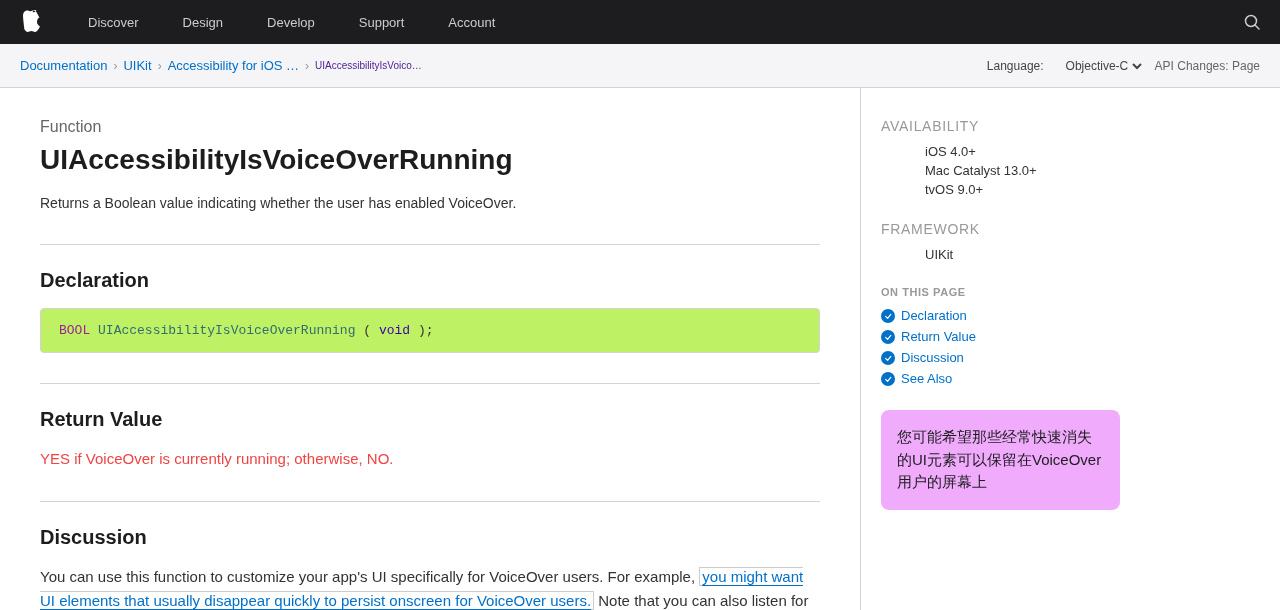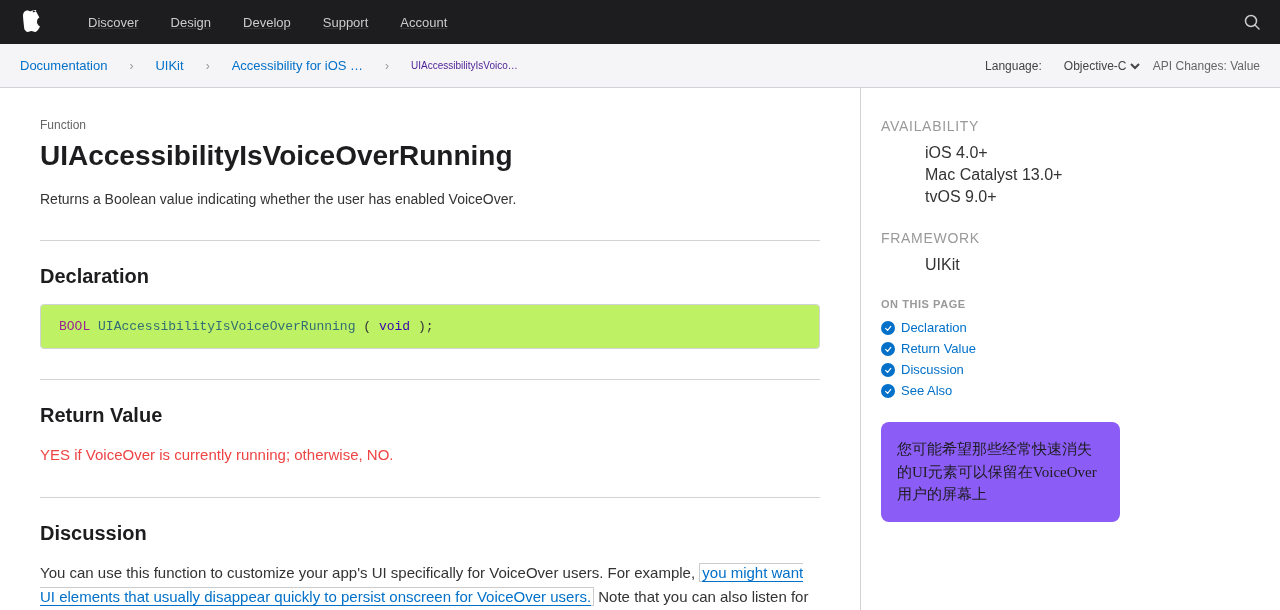--- a/index.html
+++ b/index.html
@@ -9,21 +9,21 @@
     #top-nav {
       background: #1d1d1f;
       height: 44px;
       display: flex;
       align-items: center;
       padding: 0 20px;
       position: relative;
     }
     #top-nav .logo { margin-right: 30px; }
     #top-nav .logo svg { width: 22px; height: 22px; fill: #fff; }
-    #top-nav .nav-links { display: flex; gap: 0; text-decoration: underline; }
+    #top-nav .nav-links { display: flex; gap: 12px; }
     #top-nav .nav-link {
       color: #ccc;
       text-decoration: none;
       font-size: 13px;
       padding: 0 16px;
       height: 44px;
       display: flex;
       align-items: center;
       cursor: pointer;
     }
@@ -36,21 +36,21 @@
     }
 
     
     #breadcrumb-bar {
       background: #f5f5f7;
       border-bottom: 1px solid #d2d2d7;
       height: 44px;
       display: flex;
       align-items: center;
       padding: 0 20px;
-      gap: 16px;
+      gap: 0;
     }
     .breadcrumb-item {
       font-size: 13px;
       color: #0070c9;
       cursor: pointer;
       text-decoration: none;
     }
     .breadcrumb-sep {
       margin: 0 6px;
       color: #999;
@@ -96,21 +96,21 @@
     }
 
     
     #content {
       flex: 1;
       padding: 30px 40px 60px 40px;
       max-width: 860px;
     }
 
     .function-label {
-      font-size: 12px;
+      font-size: 16px;
       color: #666;
       text-transform: none;
       margin-bottom: 8px;
       font-weight: 400;
     }
     .page-title {
       font-size: 28px;
       font-weight: 600;
       color: #1d1d1f;
       margin-bottom: 16px;
@@ -189,21 +189,21 @@
     }
     .sidebar-section-title {
       font-size: 14px;
       font-weight: 400;
       text-transform: uppercase;
       color: #999;
       letter-spacing: 0.05em;
       margin-bottom: 10px;
     }
     .sidebar-item {
-      font-size: 16px;
+      font-size: 13px;
       color: #333;
       margin-bottom: 4px;
       padding-left: 44px;
     }
 
     .sidebar-nav-title {
       font-size: 11px;
       font-weight: 600;
       text-transform: uppercase;
       color: #999;
@@ -226,28 +226,27 @@
       border-radius: 50%;
       background: #0070c9;
       display: flex;
       align-items: center;
       justify-content: center;
       flex-shrink: 0;
     }
     .nav-check svg { width: 8px; height: 8px; fill: #fff; }
 
     .chinese-promo {
-      background: #8b5cf6;
+      background: #f0abfc;
       border-radius: 8px;
       padding: 16px;
       font-size: 15px;
       color: #1d1d1f;
       line-height: 1.5;
       margin-top: 0;
-      font-family: Liberation Serif, serif;
     }
   </style>
 </head>
 <body>
 
 <nav id="top-nav">
   <div class="logo">
     <svg viewBox="0 0 814 1000" xmlns="http://www.w3.org/2000/svg">
       <path d="M788.1 340.9c-5.8 4.5-108.2 62.2-108.2 190.5 0 148.4 130.3 200.9 134.2 202.2-.6 3.2-20.7 71.9-68.7 141.9-42.8 61.6-87.5 123.1-155.5 123.1s-85.5-39.5-164-39.5c-76 0-103.7 40.8-165.9 40.8s-105-57.8-155.5-127.4C46 382.8 44 266.5 44 262.2c0-154 100.5-237.6 197-237.6 51.5 0 94.4 33.8 126.7 33.8 30.8 0 79.4-35.7 138.9-35.7 22.4 0 108.2 1.9 160.3 84.4l-3.8 2.8zM620.9 44.6c27.5-32.5 47.2-78 47.2-123.5 0-6.4-.6-13.2-1.9-19-44.7 1.7-97.6 29.9-131.5 66.5-25.6 28.2-48.4 73.7-48.4 120 0 6.4 1.3 13.2 1.9 15.1 2.6.6 6.4 1.3 10.3 1.3 40.3 0 91.9-26.9 122.4-60.4z"></path>
     </svg>
@@ -278,21 +277,21 @@
 
   <div class="lang-selector">
     <span>Language:</span>
     <div class="lang-select-wrap">
       <select>
         <option>Objective-C</option>
         <option>Swift</option>
       </select>
     </div>
     <span class="api-changes">
-      <span>API Changes:</span>&nbsp;<span>Value</span>
+      <span>API Changes:</span>&nbsp;<span>Page</span>
     </span>
   </div>
 </div>
 
 <div id="main-layout">
 
   <div id="content">
 
     <div class="function-label">Function</div>
     <h1 class="page-title">UIAccessibilityIsVoiceOverRunning</h1>

